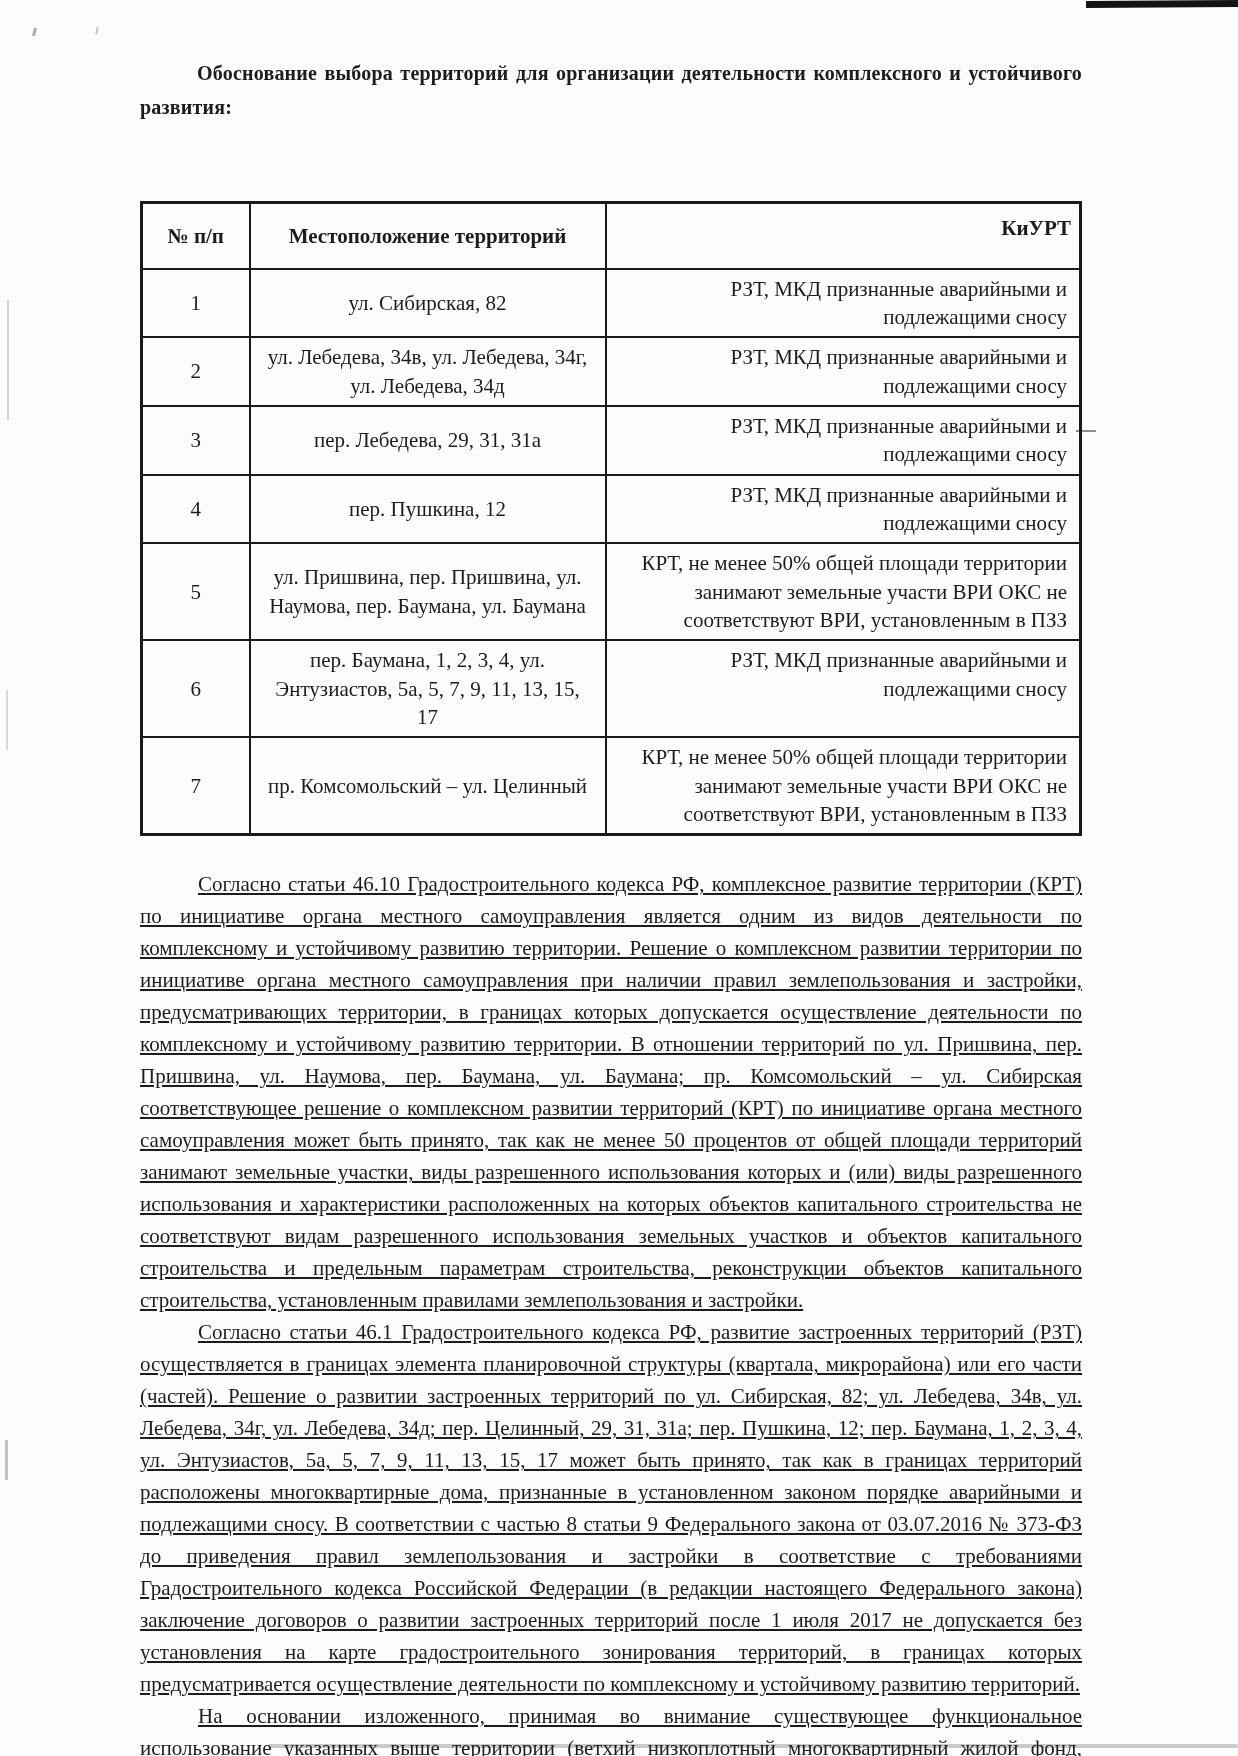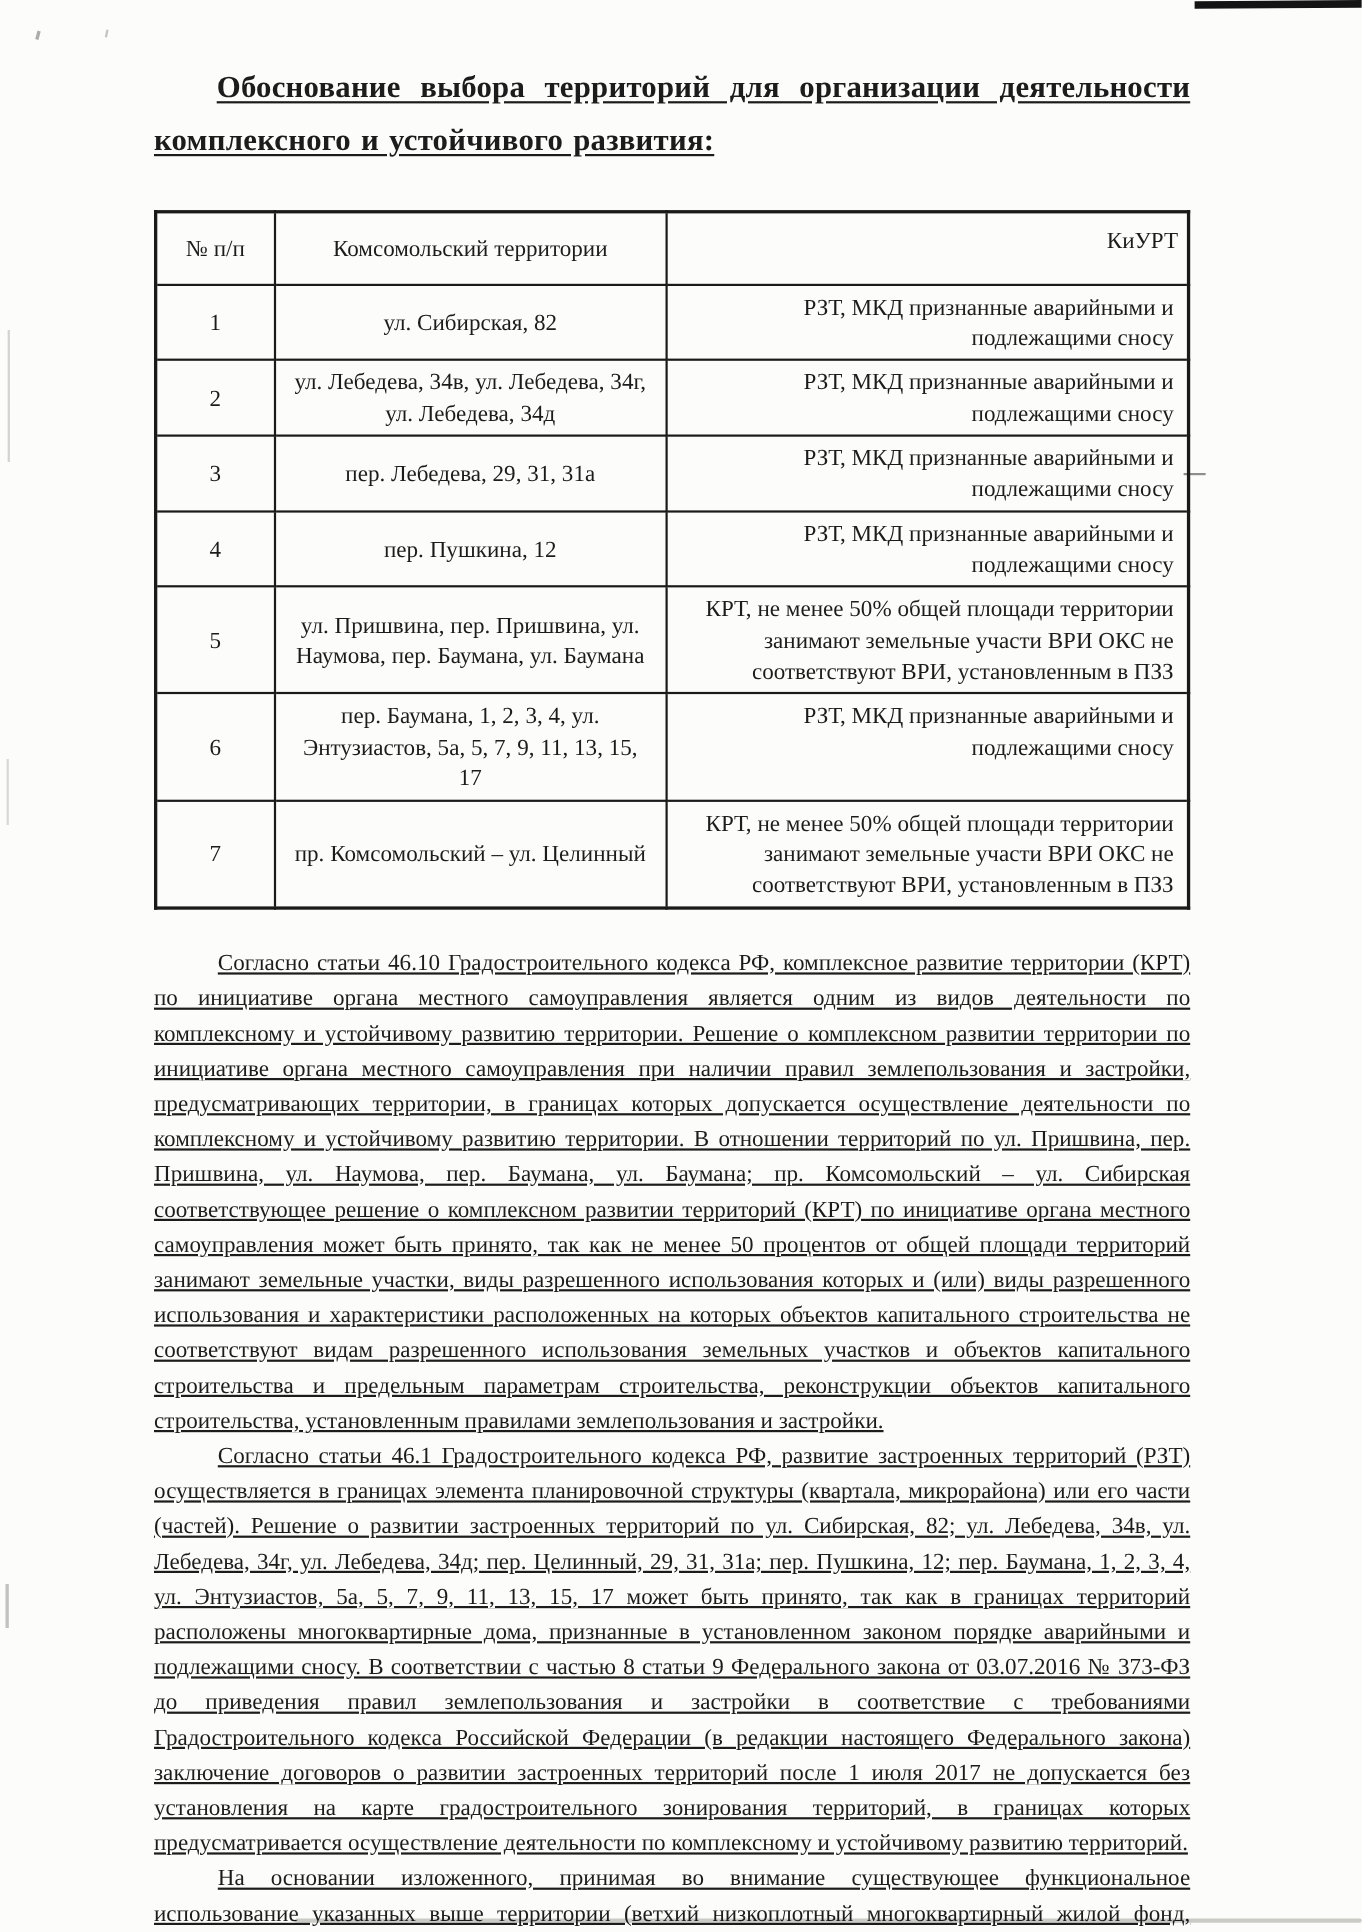--- a/index.html
+++ b/index.html
@@ -10,47 +10,46 @@
     color:#1c1c1c;
     position:relative;
     overflow:hidden;
   }
   .page {
     position:absolute;
     left:140px; top:56px;
     width:942px;
   }
   .doc-title {
-    font-size:28px;
+    font-size:20px;
     font-weight:bold;
     line-height:1.7;
     text-align:justify;
     text-indent:57px;
-    text-decoration:underline;
     text-underline-offset:4px;
     letter-spacing:0.2px;
     word-spacing:2px;
-    margin-bottom:40px;
+    margin-bottom:77px;
   }
   table.territory-table {
     border-collapse:collapse;
     width:100%;
     border:3px solid #1a1a1a;
     table-layout:fixed;
   }
   col.c-num   { width:108px; }
   col.c-loc   { width:356px; }
   col.c-kiurt { width:auto; }
   .territory-table th, .territory-table td {
     border:2px solid #1a1a1a;
     font-size:21px;
     line-height:1.35;
   }
   .territory-table th {
-    font-weight:normal;
+    font-weight:bold;
     text-align:center;
     padding:12px 8px;
     vertical-align:middle;
     height:66px;
   }
   .territory-table th.h-kiurt { vertical-align:top; padding-top:10px;text-align:right; }
   .territory-table td { padding:5px 12px; }
   .td-num  { text-align:center; vertical-align:middle; }
   .td-loc  { text-align:center;  vertical-align:middle; }
   .td-kiurt{ text-align:right;  vertical-align:top; }
@@ -100,21 +99,21 @@
 
   <table class="territory-table">
     <colgroup>
       <col class="c-num">
         <col class="c-loc">
         <col class="c-kiurt">
     </colgroup>
     <thead>
       <tr>
         <th class="h-num">№ п/п</th>
-        <th class="h-loc">Комсомольский территории</th>
+        <th class="h-loc">Местоположение территорий</th>
         <th class="h-kiurt">КиУРТ</th>
       </tr>
     </thead>
     <tbody>
       <tr>
         <td class="td-num">1</td>
         <td class="td-loc">ул. Сибирская, 82</td>
         <td class="td-kiurt">РЗТ, МКД признанные аварийными и подлежащими сносу</td>
       </tr>
       <tr>

